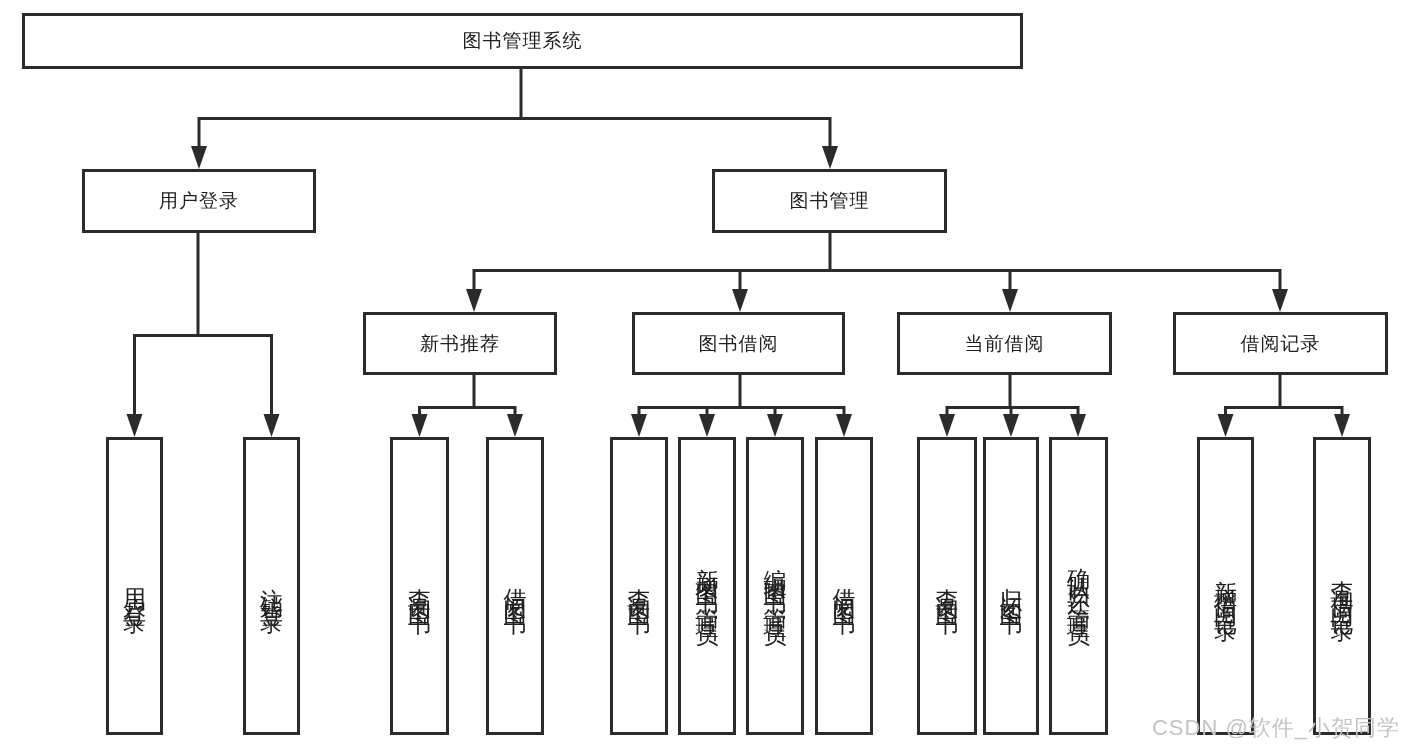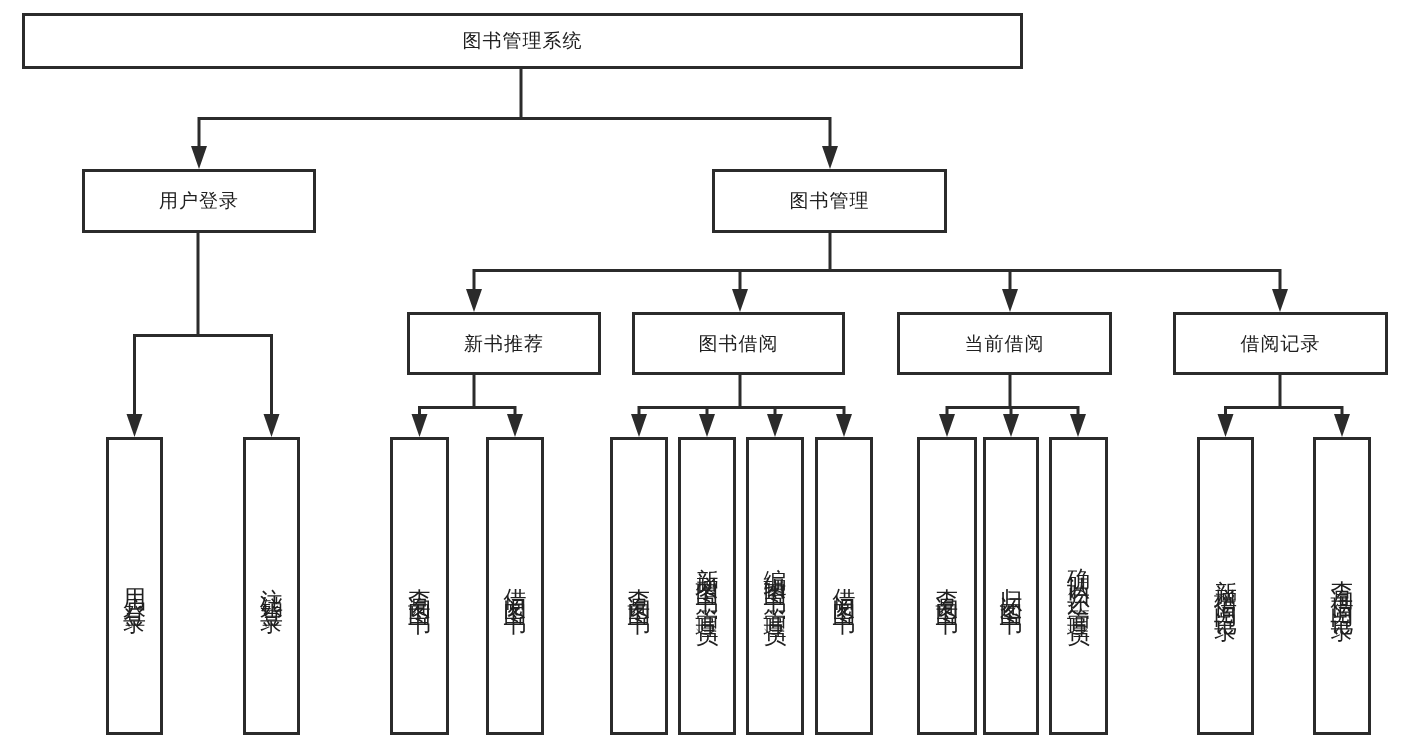--- a/index.html
+++ b/index.html
@@ -129,21 +129,21 @@
     <span>图书管理系统</span>
   </div>
 
   <div class="node" style="left:82px;top:169px;width:234px;height:64px;">
     <span>用户登录</span>
   </div>
   <div class="node" style="left:712px;top:169px;width:235px;height:64px;align-items:center;">
     <span>图书管理</span>
   </div>
 
-  <div class="node" style="left:363px;top:312px;width:194px;height:63px;margin-left:44px;">
+  <div class="node" style="left:363px;top:312px;width:194px;height:63px;">
     <span>新书推荐</span>
   </div>
   <div class="node" style="left:632px;top:312px;width:213px;height:63px;">
     <span>图书借阅</span>
   </div>
   <div class="node" style="left:897px;top:312px;width:215px;height:63px;">
     <span>当前借阅</span>
   </div>
   <div class="node" style="left:1173px;top:312px;width:215px;height:63px;">
     <span>借阅记录</span>
@@ -186,14 +186,15 @@
     <span>确认归还（管理员）</span>
   </div>
 
   <div class="node leaf" style="left:1197px;top:437px;width:57px;height:298px;">
     <span>新增借阅记录</span>
   </div>
   <div class="node leaf" style="left:1313px;top:437px;width:58px;height:298px;">
     <span>查询借阅记录</span>
   </div>
 
+  <div id="watermark">CSDN @软件_小贺同学</div>
 
 </div>
 
 </body></html>

